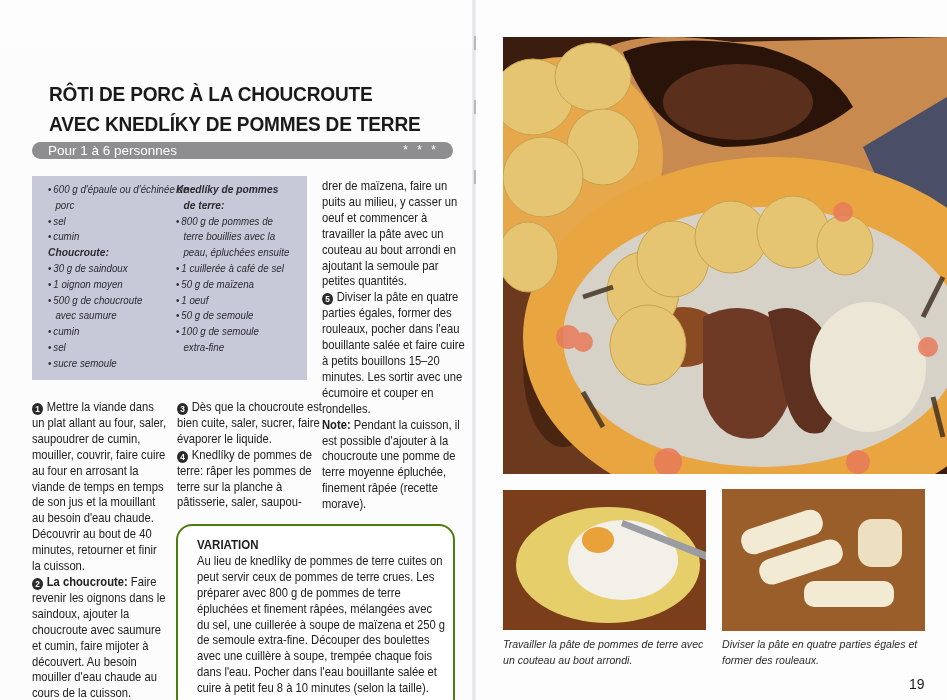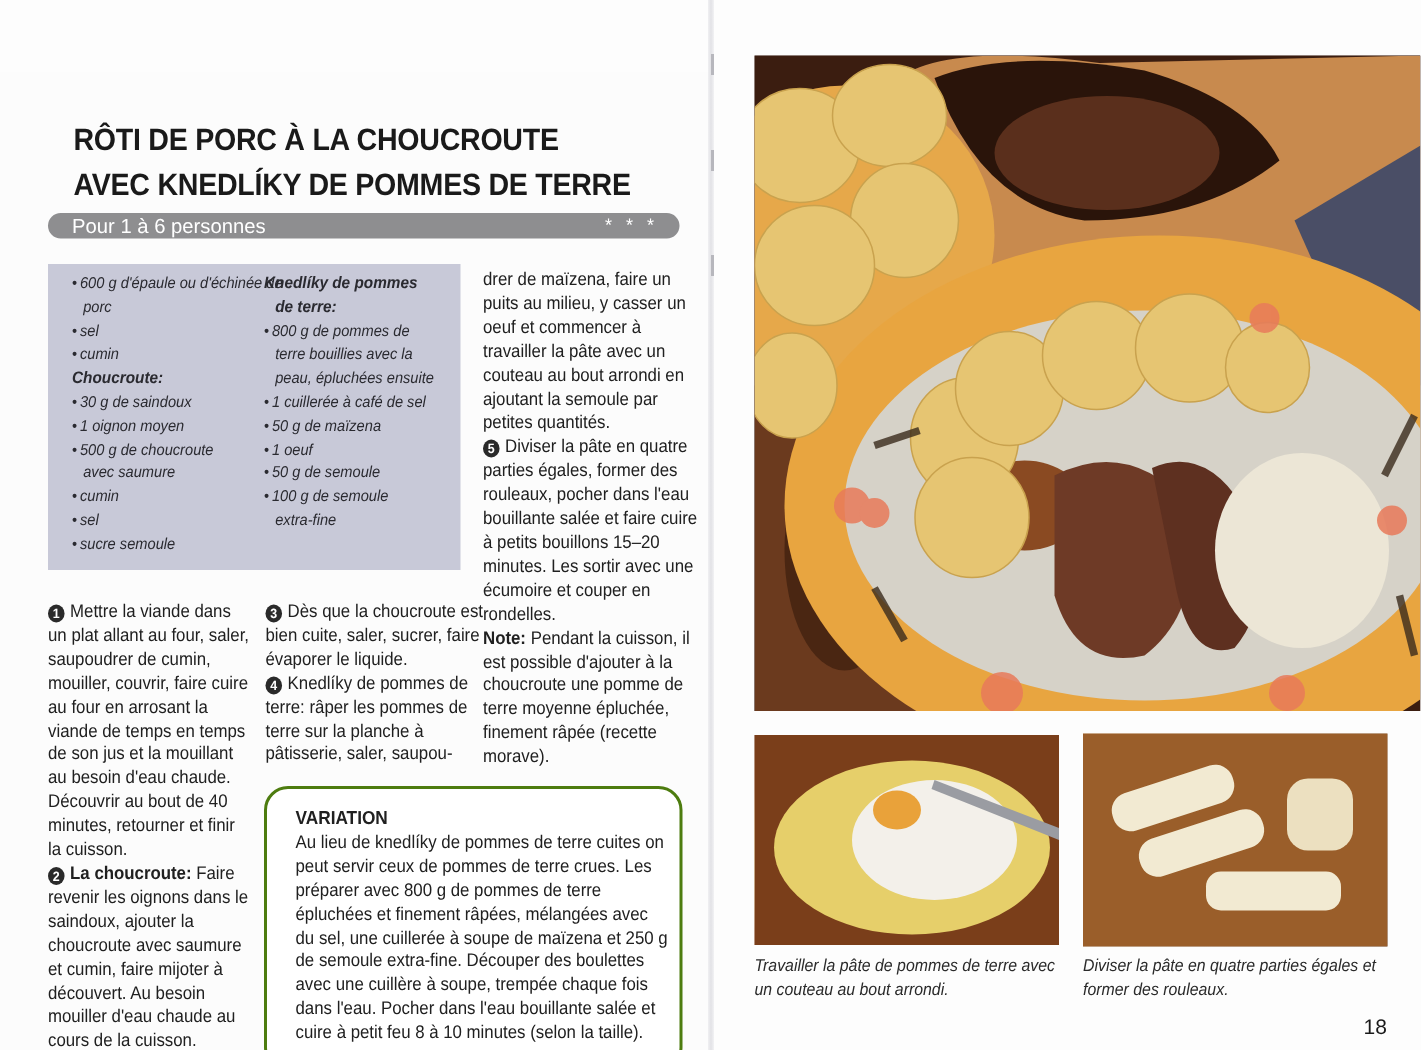--- a/index.html
+++ b/index.html
@@ -187,13 +187,13 @@
     <rect x="18" y="30" width="84" height="26" rx="12" fill="#f2ead2" transform="rotate(-18 60 43)"></rect>
     <rect x="36" y="60" width="86" height="26" rx="12" fill="#f2ead2" transform="rotate(-18 79 73)"></rect>
     <rect x="82" y="92" width="90" height="26" rx="10" fill="#f2ead2"></rect>
     <rect x="136" y="30" width="44" height="48" rx="14" fill="#ece0c0"></rect>
   </svg>
 </div>
 
 <div class="caption cap-1">Travailler la pâte de pommes de terre avec un couteau au bout arrondi.</div>
 <div class="caption cap-2">Diviser la pâte en quatre parties égales et former des rouleaux.</div>
 
-<div class="page-num pn-right">18</div>
+<div class="page-num pn-right">19</div>
 
 </body></html>

